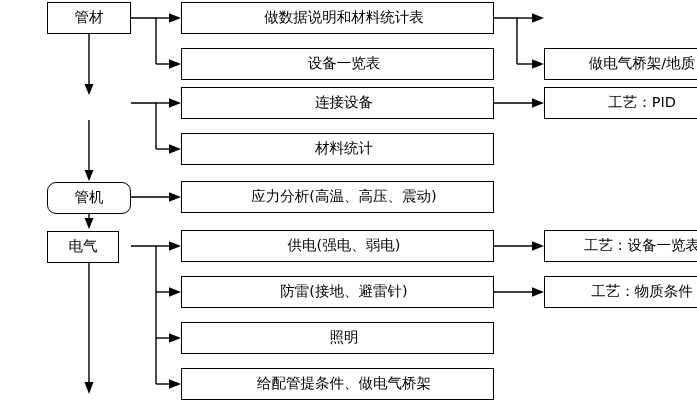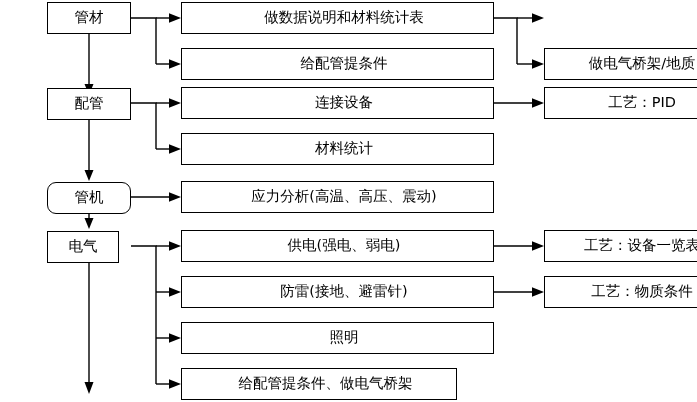--- a/index.html
+++ b/index.html
@@ -130,38 +130,35 @@
     <g>
       <line x1="455" y1="292" x2="496" y2="292"></line>
       <polygon points="505,292 493,287.2 493,296.8"></polygon>
     </g>
   </svg>
 
   <div class="node stage" style="left:8px; top:2px; width:84px; height:32px;">
     <span>管材</span>
   </div>
 
-  <div class="node stage" style="left:8px; top:88px; width:84px; height:32px;">
-    <span>配管</span>
-  </div>
 
   <div class="node stage" style="left:8px; top:182px; width:84px; height:32px;border-radius:9px;">
     <span>管机</span>
   </div>
 
   <div class="node stage" style="left:8px; top:231px; width:72px; height:32px;">
     <span>电气</span>
   </div>
 
   <div class="node task" style="left:142px; top:2px; width:313px; height:32px;">
     <span>做数据说明和材料统计表</span>
   </div>
 
   <div class="node task" style="left:142px; top:48px; width:313px; height:32px;">
-    <span>给配管提条件</span>
+    <span>设备一览表</span>
   </div>
 
   <div class="node task" style="left:142px; top:87px; width:313px; height:32px;">
     <span>连接设备</span>
   </div>
 
   <div class="node task" style="left:142px; top:133px; width:313px; height:32px;">
     <span>材料统计</span>
   </div>
 
@@ -174,21 +171,21 @@
   </div>
 
   <div class="node task" style="left:142px; top:276px; width:313px; height:32px;">
     <span>防雷(接地、避雷针)</span>
   </div>
 
   <div class="node task" style="left:142px; top:322px; width:313px; height:32px;">
     <span>照明</span>
   </div>
 
-  <div class="node task" style="left:142px; top:368px; width:276px; height:32px;">
+  <div class="node task" style="left:142px; top:368px; width:313px; height:32px;">
     <span>给配管提条件、做电气桥架</span>
   </div>
 
 
   <div class="node spec" style="left:505px; top:48px; width:183px; height:32px;">
     <span>做电气桥架/地质</span>
   </div>
 
   <div class="node spec" style="left:505px; top:87px; width:183px; height:32px;">
     <span>工艺：PID</span>

